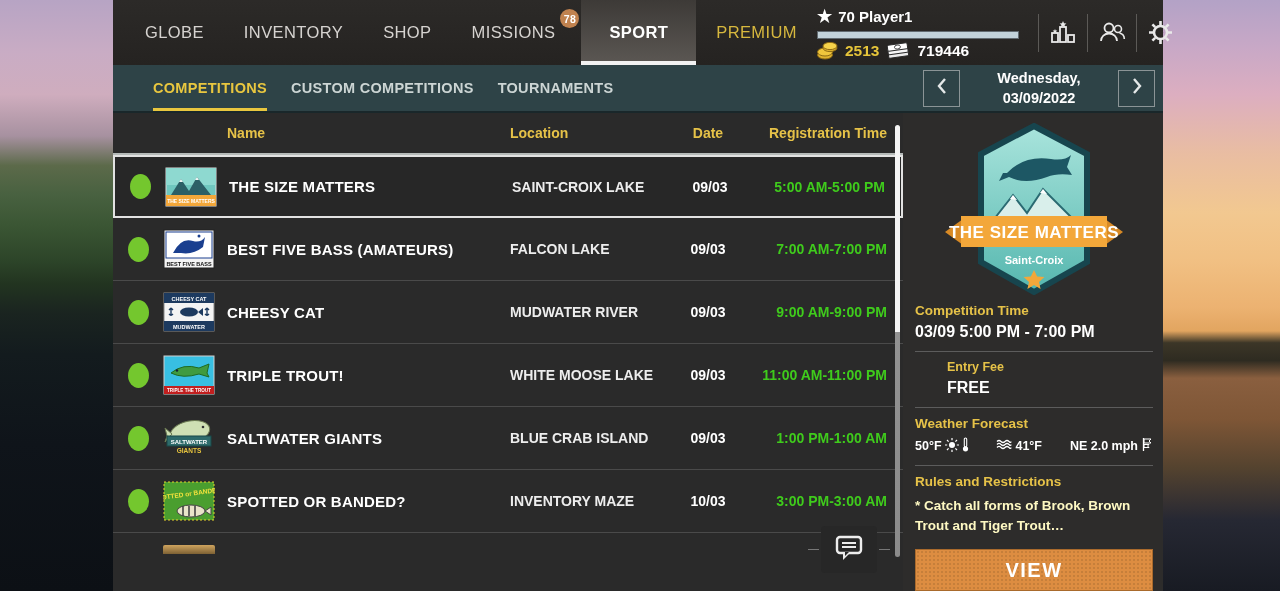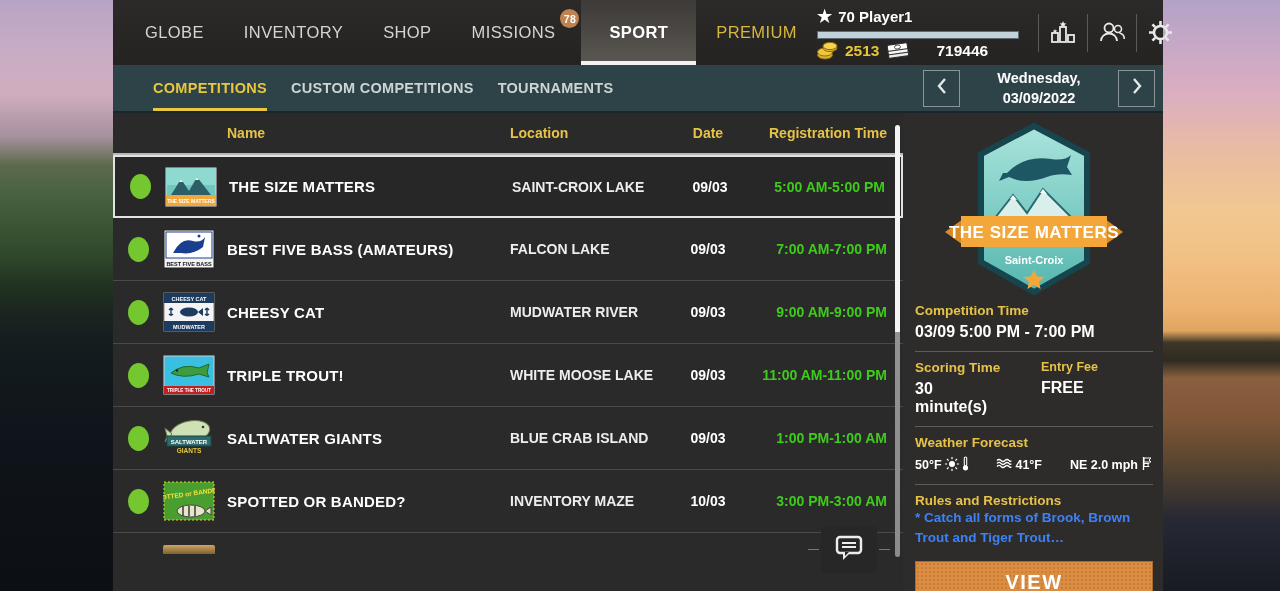--- a/index.html
+++ b/index.html
@@ -18,21 +18,21 @@
   .nav-item:first-child { margin-left:12px; }
   .nav-item.active { background:linear-gradient(180deg,#3d3a37 0%,#5a5652 100%); color:#fff; font-weight:bold; border-bottom:4px solid #f2f2f2; padding-top:4px; }
   .nav-item.premium { color:#d7b83e; }
   .m-badge { position:absolute; top:9px; right:2px; width:19px; height:19px; border-radius:50%; background:#c0824f; color:#fff; font-size:10.5px; font-weight:bold; display:flex; align-items:center; justify-content:center; }
   .player-block { margin-left:auto; display:flex; flex-direction:column; justify-content:center; width:202px; flex-shrink:0; }
   .player-line { color:#fff; font-weight:bold; font-size:15px; display:flex; align-items:center; gap:6px; }
   .star-glyph { font-size:17px; }
   .xp-bar { height:8px; background:#c2d2da; border:1px solid #616a70; margin:4px 0 3px 0; }
   .currency-line { display:flex; align-items:center; gap:6px; font-weight:bold; font-size:15.5px; }
   .coins-val { color:#e6c53a; }
-  .cash-val { color:#fff;margin-left:19px; }
+  .cash-val { color:#fff; }
   .icon-group { display:flex; align-items:center; margin:0 6px 0 10px; }
   .vdiv { width:1px; height:38px; background:#5c5a57; margin:0 9px; }
   .top-icon { display:flex; align-items:center; justify-content:center; width:30px; cursor:pointer; }
 
   
   .subbar { height:48px; background:#2e4347; display:flex; align-items:stretch; flex-shrink:0; border-bottom:2px solid #19272a; }
   .stab { display:flex; align-items:center; margin-left:24px; color:#ccd5d4; font-weight:bold; font-size:14.5px; letter-spacing:.3px; border-bottom:3px solid transparent; padding-top:3px; cursor:pointer; }
   .stab:first-child { margin-left:40px; }
   .stab.active { color:#e9c73f; border-bottom-color:#e9c73f; }
   .date-nav { margin-left:auto; display:flex; align-items:center; margin-right:8px; }
@@ -65,21 +65,21 @@
   .panel { width:260px; margin-left:auto; background:#2d2c2b; padding:10px 10px 0 12px; }
   .badge-wrap { display:flex; justify-content:center; }
   .p-label { color:#e6c248; font-weight:bold; font-size:13.5px; margin-top:8px; }
   .p-value { color:#fff; font-weight:bold; font-size:16px; margin-top:5px; }
   .p-divider { border-bottom:1px solid #5c5c5c; margin-top:10px; }
   .two-col { display:flex; }
   .two-col .col1 { flex:1; }
   .two-col .col2 { width:112px;margin-left:32px; }
   .weather-row { display:flex; align-items:center; justify-content:space-between; margin-top:6px; color:#fff; font-weight:bold; font-size:12.5px; }
   .w-grp { display:flex; align-items:center; gap:3px; }
-  .rules-text { color:#3b82f6; font-weight:bold; font-size:13.5px; line-height:1.45; }
+  .rules-text { color:#fef9c3; font-weight:bold; font-size:13.5px; line-height:1.45; margin-top:7px; }
   .view-btn { margin-top:14px; height:42px; background:#dd8d41; border:1px solid #a96a2c;
     background-image:radial-gradient(rgba(0,0,0,.10) 1px, transparent 1px); background-size:4px 4px;
     color:#fff; font-weight:bold; font-size:20px; letter-spacing:1.5px; display:flex; align-items:center; justify-content:center; cursor:pointer; }
   svg text { font-family:"Liberation Sans", sans-serif; }
 </style>
 </head>
 <body>
 
 <div class="bg-strip bg-left"></div>
 <div class="bg-strip bg-right"></div>
@@ -360,24 +360,20 @@
           <text x="105" y="141" text-anchor="middle" font-size="11" font-weight="bold" fill="#fff">Saint-Croix</text>
           <path d="M105 147l3.2 6.5 7.2.6-5.4 4.8 1.6 7-6.6-3.8-6.6 3.8 1.6-7-5.4-4.8 7.2-.6z" fill="#f3a73a"></path>
         </svg>
       </div>
 
       <div class="p-label">Competition Time</div>
       <div class="p-value">03/09 5:00 PM - 7:00 PM</div>
       <div class="p-divider"></div>
 
       <div class="two-col">
-        <div class="col1">
-          <div class="p-label">Scoring Time</div>
-          <div class="p-value">30 minute(s)</div>
-        </div>
         <div class="col2">
           <div class="p-label" style="font-size:12.5px;">Entry Fee</div>
           <div class="p-value">FREE</div>
         </div>
       </div>
       <div class="p-divider"></div>
 
       <div class="p-label">Weather Forecast</div>
       <div class="weather-row">
         <span class="w-grp">

